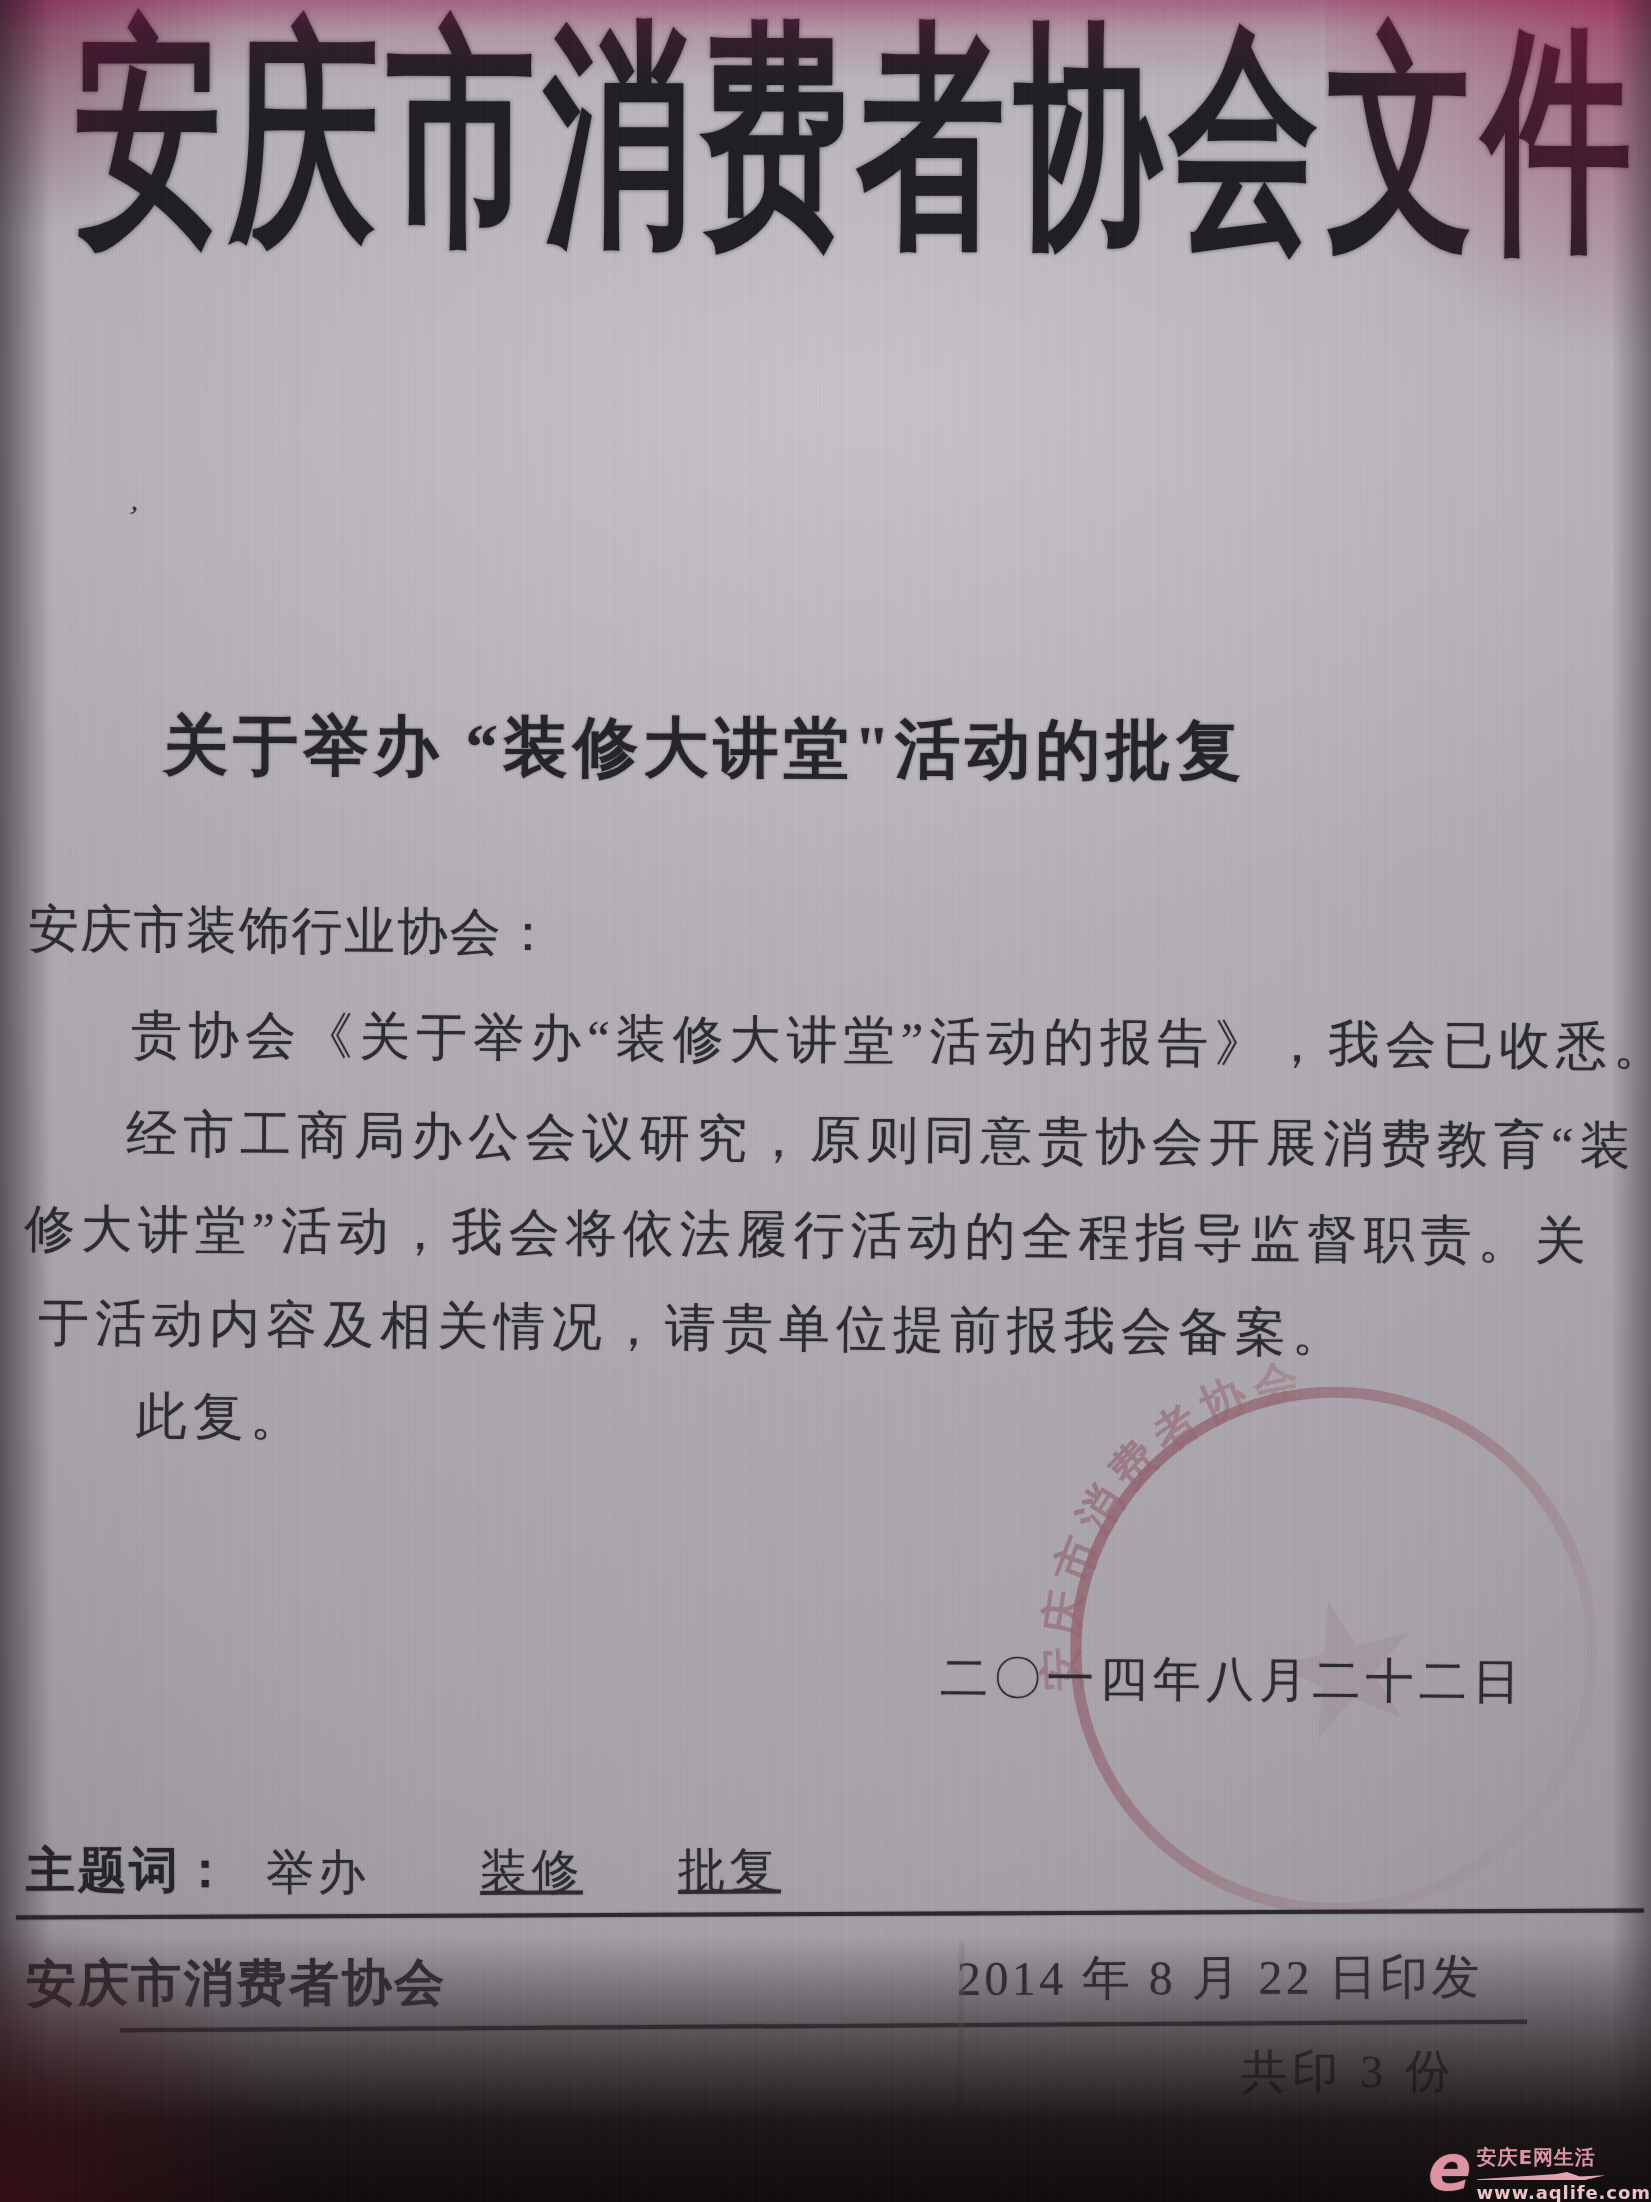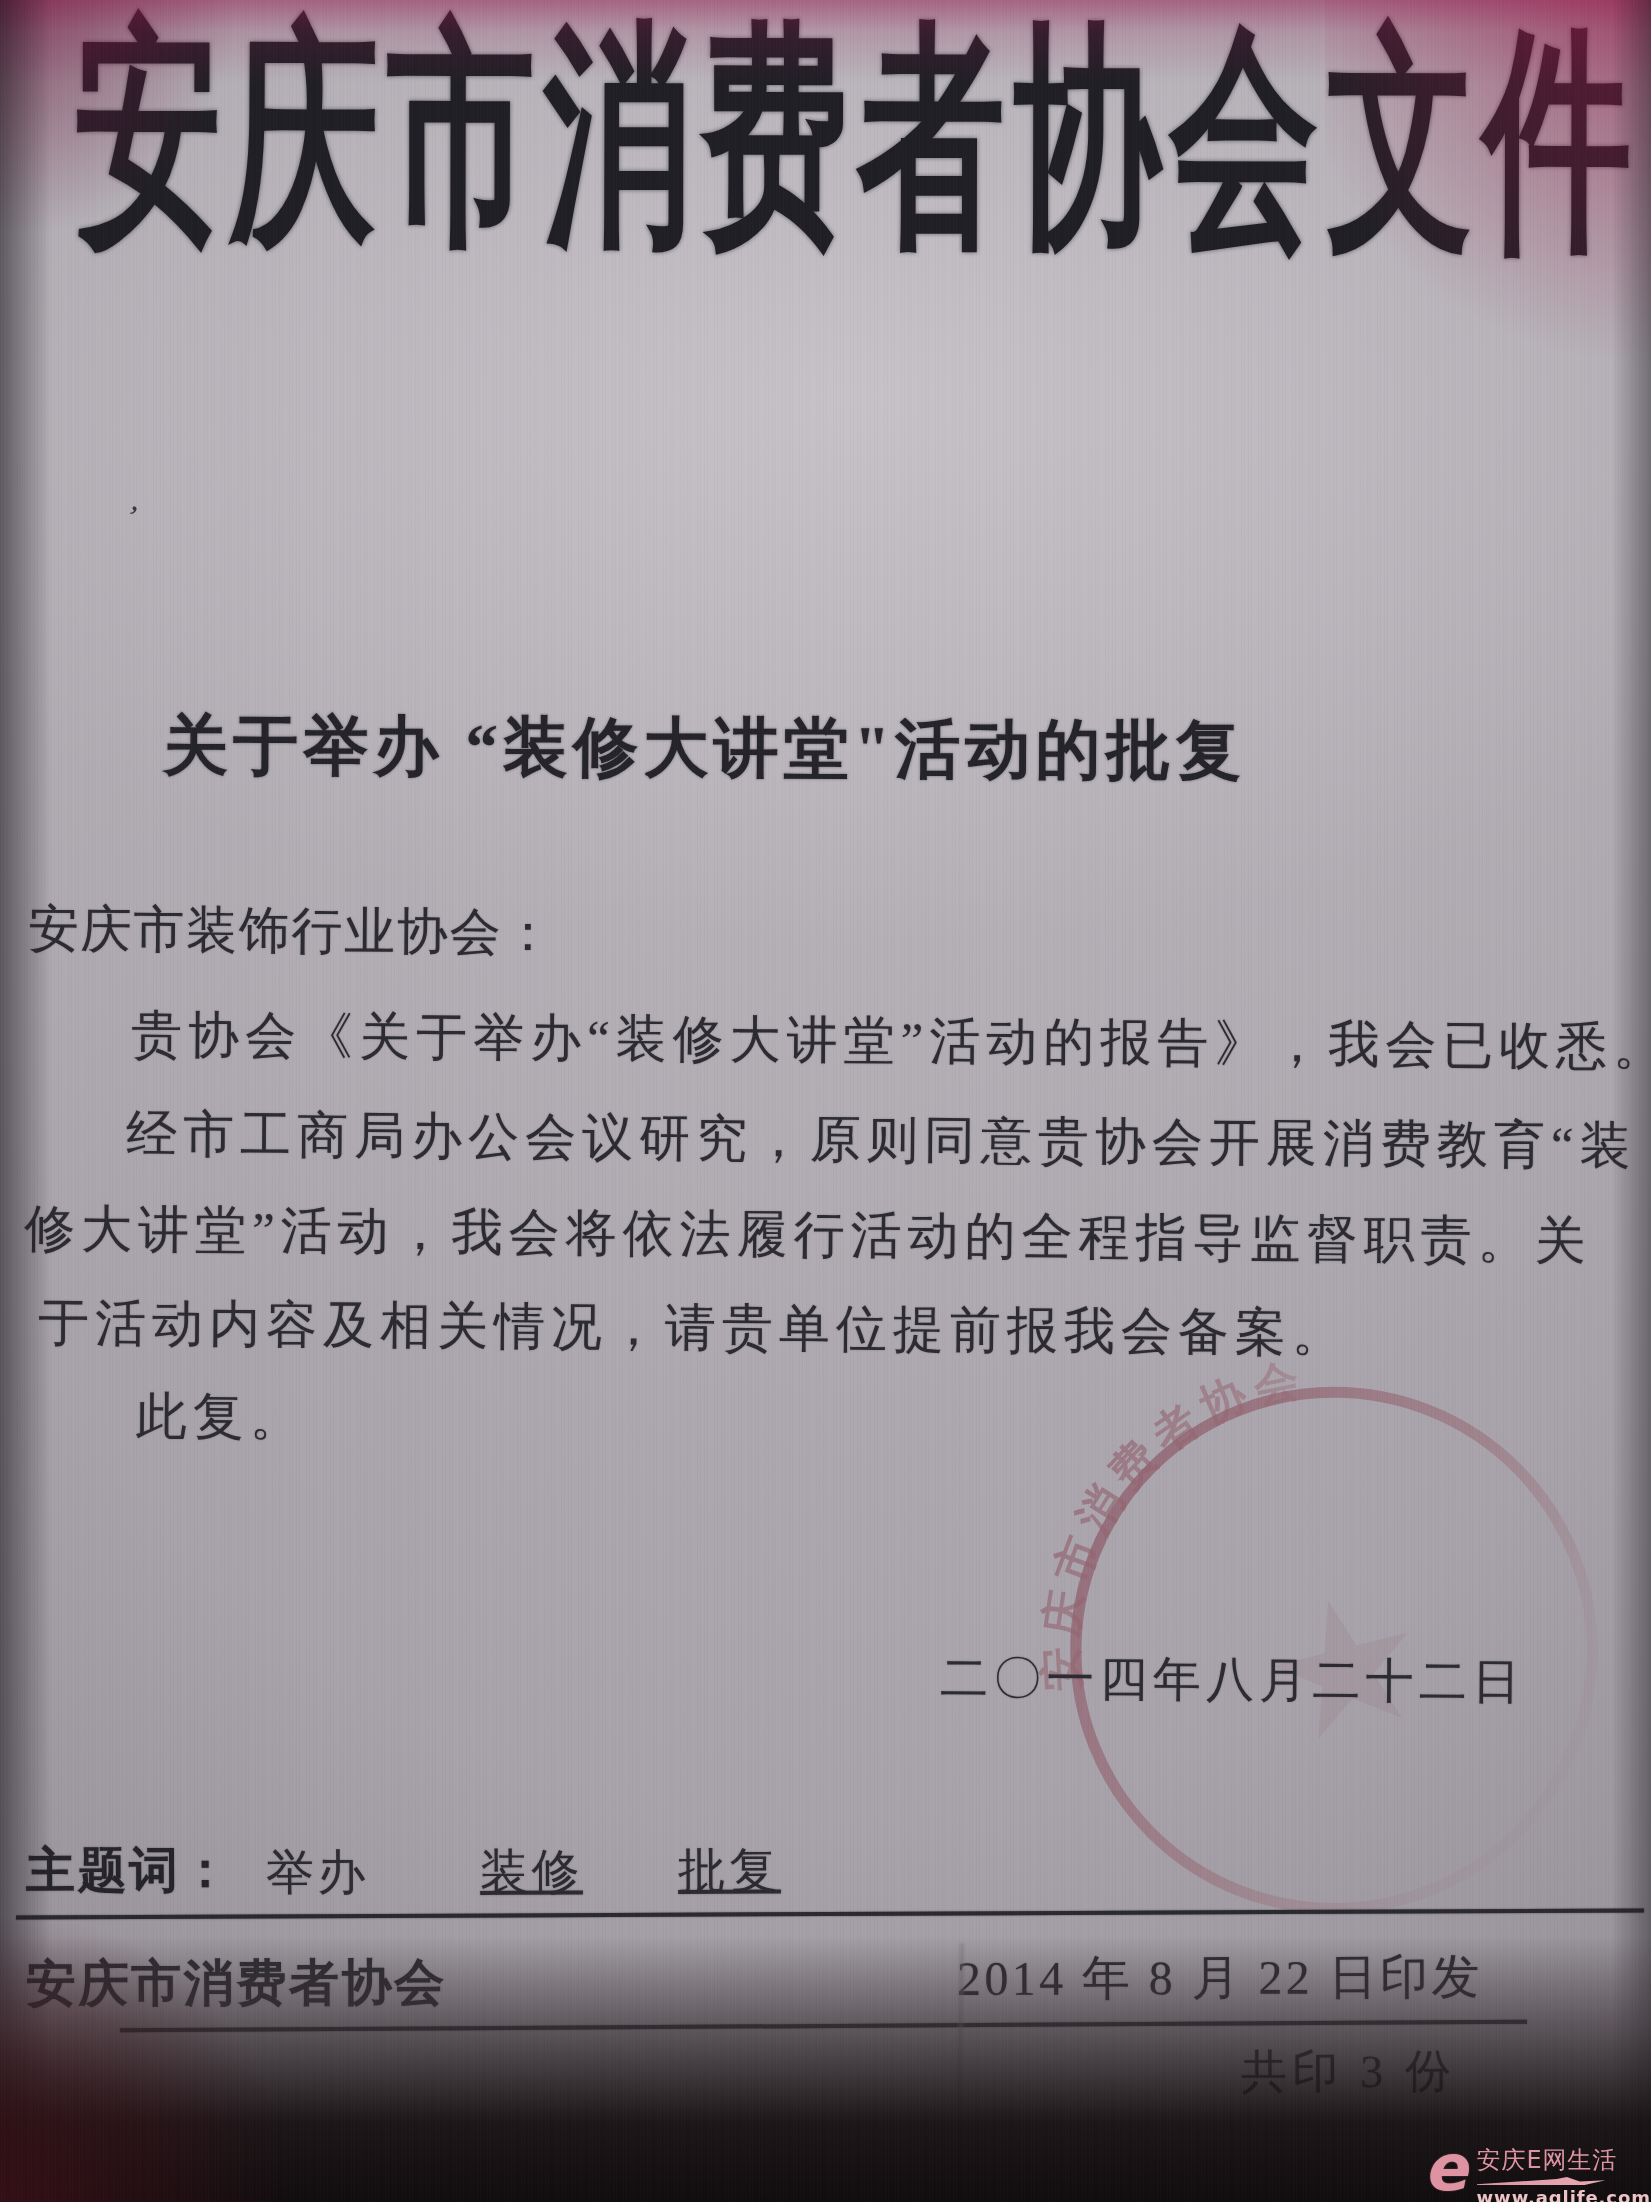--- a/index.html
+++ b/index.html
@@ -66,21 +66,21 @@
   .copies{left:1241px;top:2041px;font-size:46px;letter-spacing:5.2px;transform:rotate(-.3deg);}
   .crease{left:958px;top:1943px;width:5.2px;height:168px;background:rgba(125,120,124,.45);
     filter:blur(1.7px);transform:rotate(1deg);}
   .speck{left:126px;top:499px;font-size:33px;color:#3a3740;transform:rotate(18deg);}
   
   .wm{left:1428px;top:2144px;display:flex;align-items:flex-start;gap:5.2px;
     font-family:"DejaVu Sans",sans-serif;}
   .wm-e{font-size:64px;line-height:.78;font-weight:900;font-style:italic;color:#dd93a2;
     text-shadow:0 0 1.7px rgba(221,147,162,.5);}
   .wm-txt{display:flex;flex-direction:column;}
-  .wm-name{font-size:24px;font-weight:400;color:#dd93a2;letter-spacing:0.9px;white-space:nowrap;}
+  .wm-name{font-size:20px;font-weight:700;color:#dd93a2;letter-spacing:0.9px;white-space:nowrap;}
   .wm-swoosh{width:129px;height:8.6px;margin:0.9px 0 1.7px 0;
     background:linear-gradient(90deg,#dd93a2,#e7abb5);
     clip-path:polygon(0 85%,62% 25%,70% 0,80% 55%,100% 40%,82% 100%,0 100%);}
   .wm-url{font-size:18px;font-weight:700;color:#ecc3c6;letter-spacing:0.9px;white-space:nowrap;}
 </style>
 </head>
 <body>
 
 <div id="photo">
 

